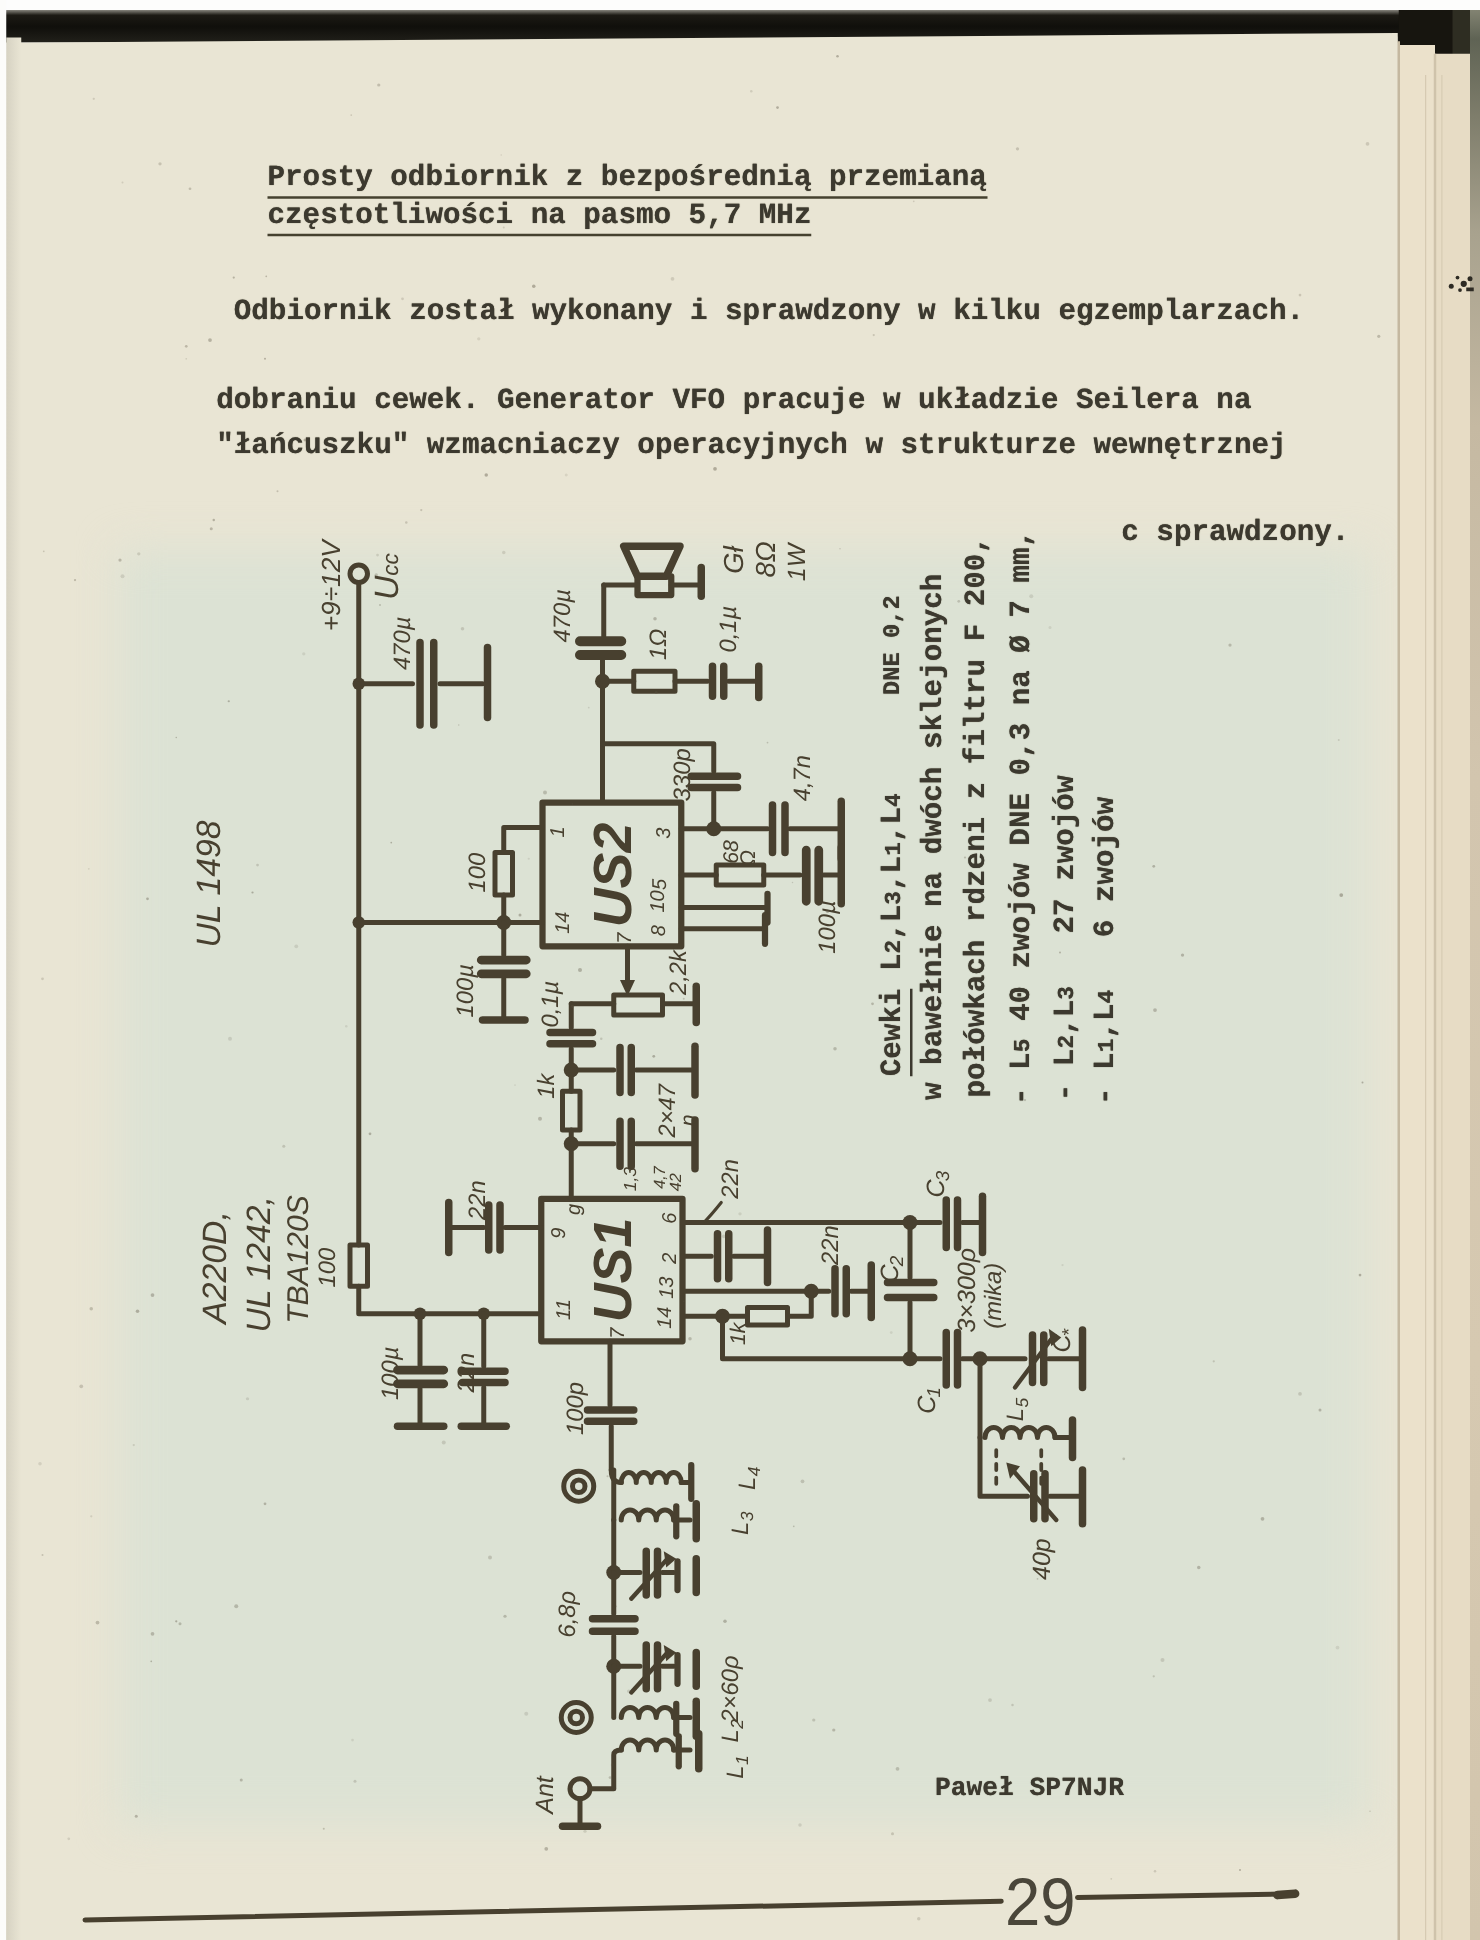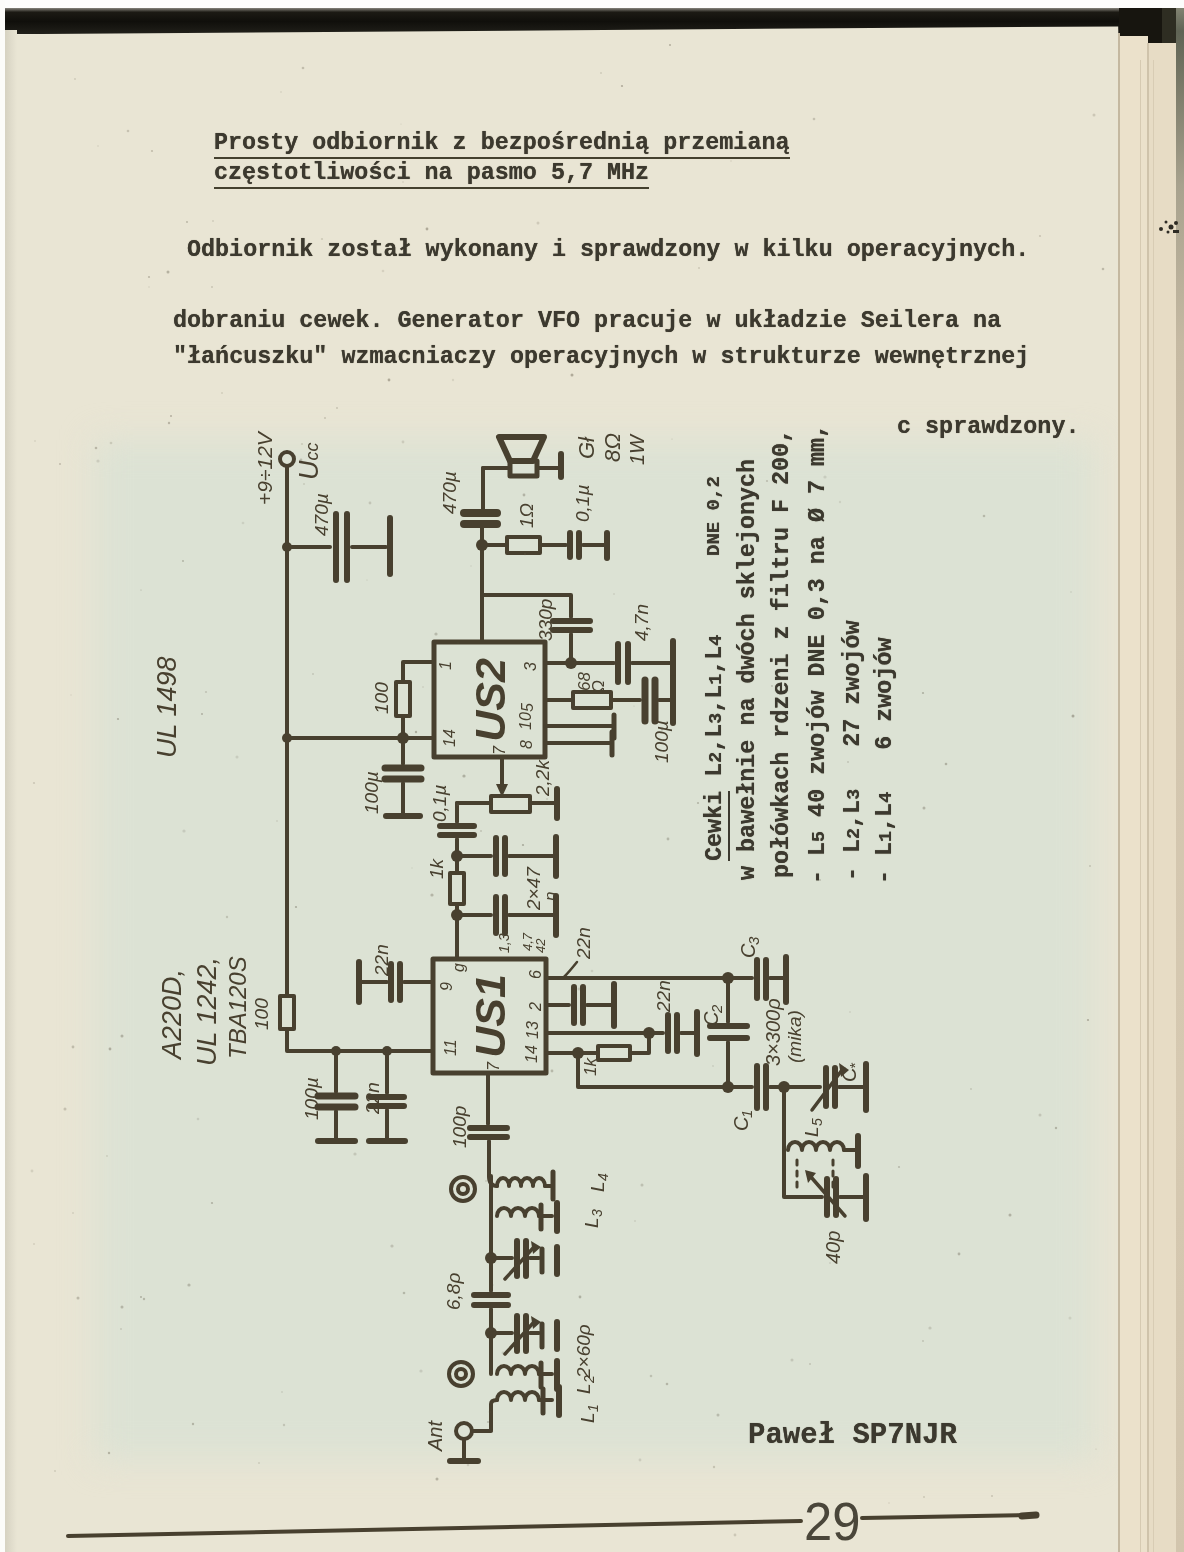--- a/index.html
+++ b/index.html
@@ -38,40 +38,40 @@
 
   <div class="abs" style="left:0px;top:0px;width:1184px;height:8px;background:#fdfdfc;"></div>
   <div class="abs" style="left:0px;top:0px;width:5px;height:1552px;background:#fcfcfa;"></div>
 
   <div class="abs" style="left:5px;top:30px;width:12px;height:1522px;background:linear-gradient(90deg,#d6d2c2,#e9e5d4);"></div>
 
   <div class="tw" style="left:214px;top:119px;margin-top:12px;"><span class="ul">Prosty odbiornik z bezpośrednią przemianą</span></div>
 
   <div class="tw" style="left:214px;top:161px;"><span class="ul">częstotliwości na pasmo 5,7 MHz</span></div>
 
-  <div class="tw" style="left:187px;top:238px;">Odbiornik został wykonany i sprawdzony w kilku operacyjnych.</div>
+  <div class="tw" style="left:187px;top:238px;">Odbiornik został wykonany i sprawdzony w kilku egzemplarzach.</div>
   <div class="tw" style="left:173px;top:309px;">dobraniu cewek. Generator VFO pracuje w układzie Seilera na</div>
   <div class="tw" style="left:173px;top:345px;">"łańcuszku" wzmacniaczy operacyjnych w strukturze wewnętrznej</div>
   <div class="tw" style="left:897px;top:415px;">c sprawdzony.</div>
 
   <div class="tw rot" style="left:703px;top:861px;"><span style="border-bottom:2px solid #3c392f;">Cewki</span> L<sub>2</sub>,L<sub>3</sub>,L<sub>1</sub>,L<sub>4</sub></div>
 
   <div class="tw rot" style="left:704px;top:556px;font-size:19px;">DNE 0,2</div>
 
   <div class="tw rot" style="left:736px;top:880px;">w bawełnie na dwóch sklejonych</div>
 
   <div class="tw rot" style="left:770px;top:878px;">połówkach rdzeni z filtru F 200,</div>
 
   <div class="tw rot" style="left:806px;top:884px;">- L<sub>5</sub> 40 zwojów DNE 0,3 na Ø 7 mm,</div>
 
   <div class="tw rot" style="left:841px;top:881px;">- L<sub>2</sub>,L<sub>3</sub>   27 zwojów</div>
 
   <div class="tw rot" style="left:873px;top:884px;">- L<sub>1</sub>,L<sub>4</sub>   6 zwojów</div>
 
-  <div class="tw" style="left:748px;top:1420px;font-size:29px;">Paweł SP7NJR</div>
+  <div class="tw" style="left:748px;top:1420px;font-size:21px;">Paweł SP7NJR</div>
 
   <svg class="abs" style="left:0;top:0;" width="1184" height="1552" viewBox="0 0 1184 1552" fill="none" stroke="#48402f" stroke-width="4" stroke-linecap="round" stroke-linejoin="round">
   <style>
     .hw{font-family:"Liberation Sans",sans-serif;font-style:italic;fill:#48402f;stroke:none;}
     .pin{font-family:"Liberation Sans",sans-serif;font-style:italic;font-size:16px;fill:#48402f;stroke:none;}
   </style>
 
   <circle cx="287" cy="459" r="7"></circle>
 
   <path d="M287,466 V996 M287,1029 V1051 H433"></path>

